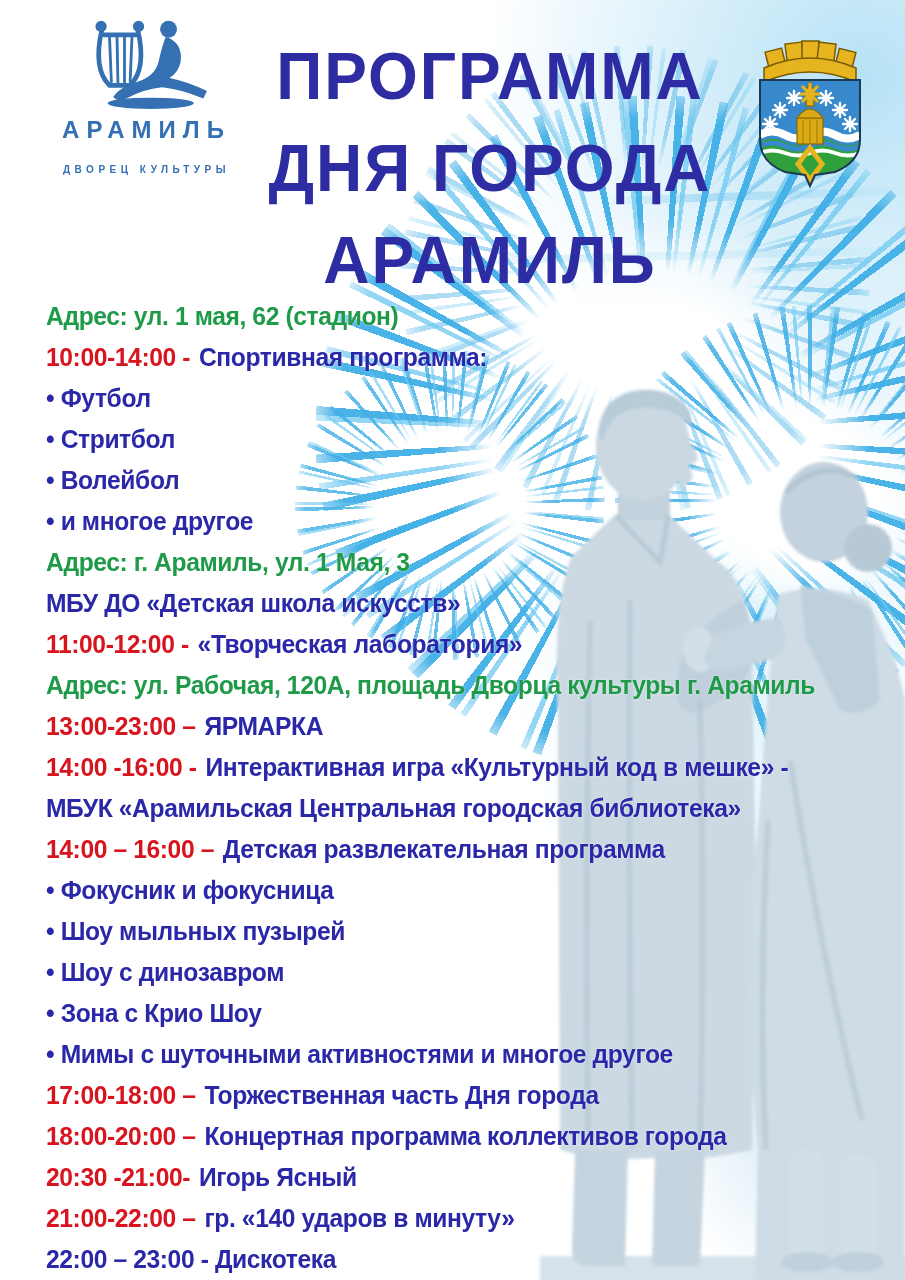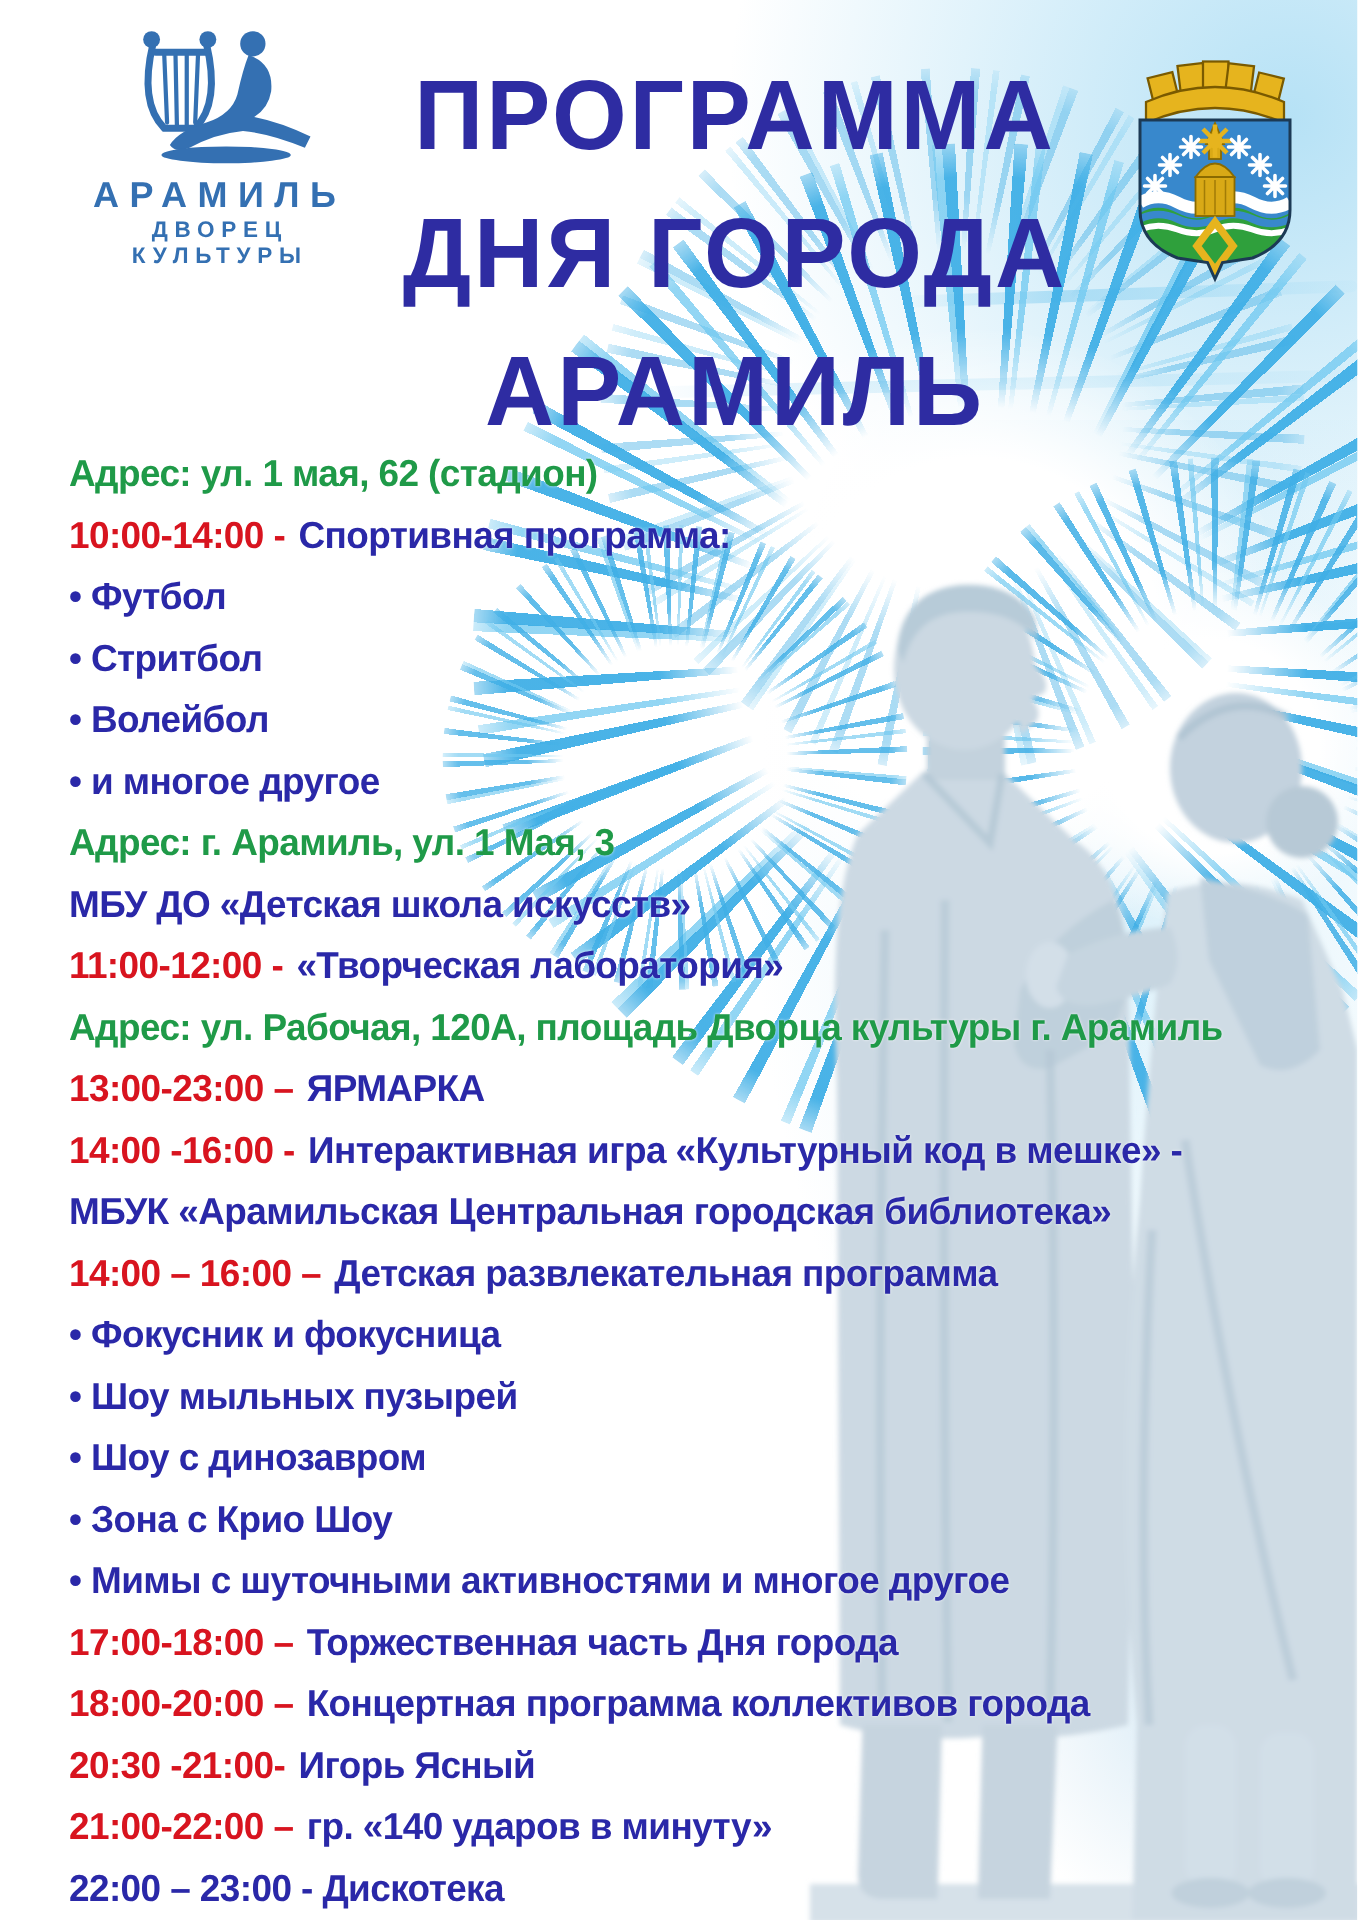--- a/index.html
+++ b/index.html
@@ -34,21 +34,21 @@
   .glowB{left:355px;top:410px;width:190px;height:190px;}
   .burstB{left:295px;top:350px;width:310px;height:310px;transform:rotate(-5deg);opacity:.85;}
   .glowC{left:688px;top:378px;width:240px;height:240px;}
   .burstC{left:615px;top:305px;width:390px;height:390px;transform:rotate(21deg);opacity:.9;}
   .burstD{left:400px;top:45px;width:470px;height:470px;transform:rotate(33deg);opacity:.45;}
   
   .statue{position:absolute;left:0;top:0;}
   
   .logo{position:absolute;left:44px;top:14px;width:205px;text-align:center;color:#3470b2;}
   .logo-title{font-weight:bold;font-size:24px;letter-spacing:7px;margin-top:2px;}
-  .logo-sub{font-weight:bold;font-size:15px;letter-spacing:4.5px;margin-top:0;}
+  .logo-sub{font-weight:bold;font-size:10px;letter-spacing:4.5px;margin-top:20px;}
   .title{position:absolute;left:240px;top:30px;width:500px;text-align:center;
     color:#2e2ca2;font-weight:bold;font-size:66px;line-height:92px;letter-spacing:2px;
     transform:scaleX(.97);transform-origin:center top;}
   .crest{position:absolute;left:740px;top:22px;}
   
   .schedule{position:absolute;left:46px;top:296px;width:860px;
     font-weight:bold;font-size:25px;line-height:41px;letter-spacing:-.4px;
     transform:scaleX(.985);transform-origin:left top;}
   .row{white-space:nowrap;text-shadow:0 0 2px rgba(255,255,255,.8);}
   .row[data-style="green"]{color:#1f9a48;}

